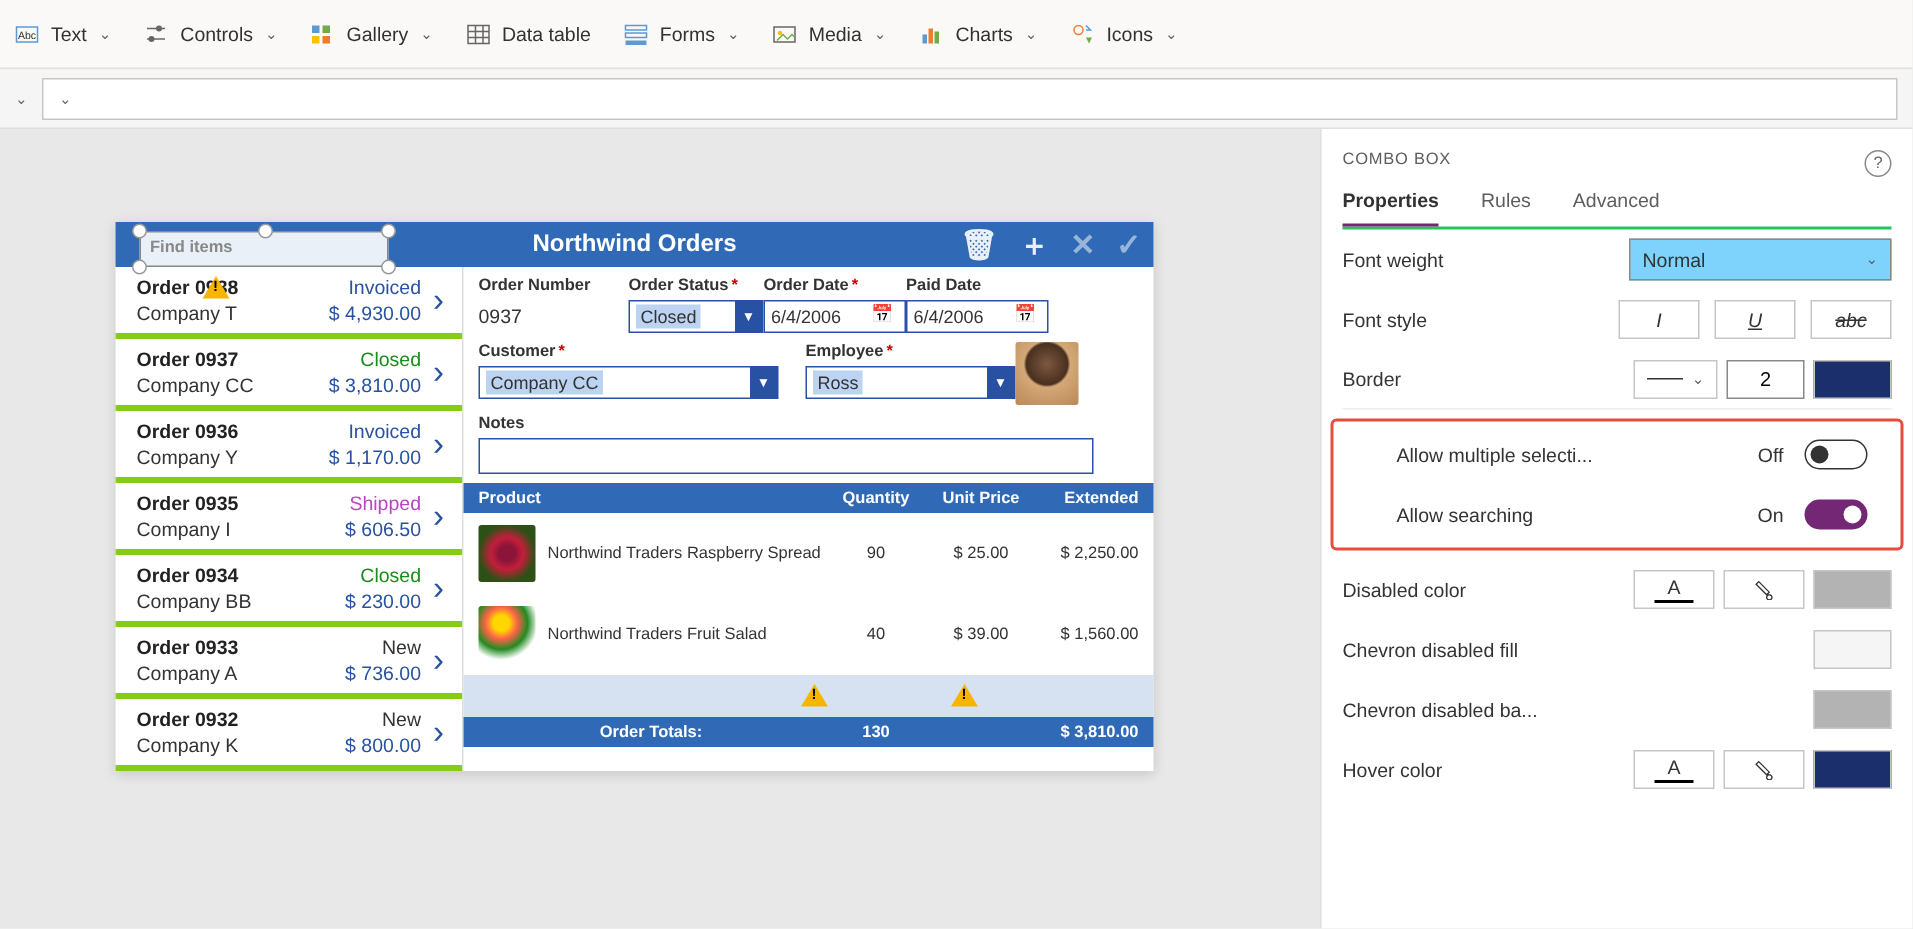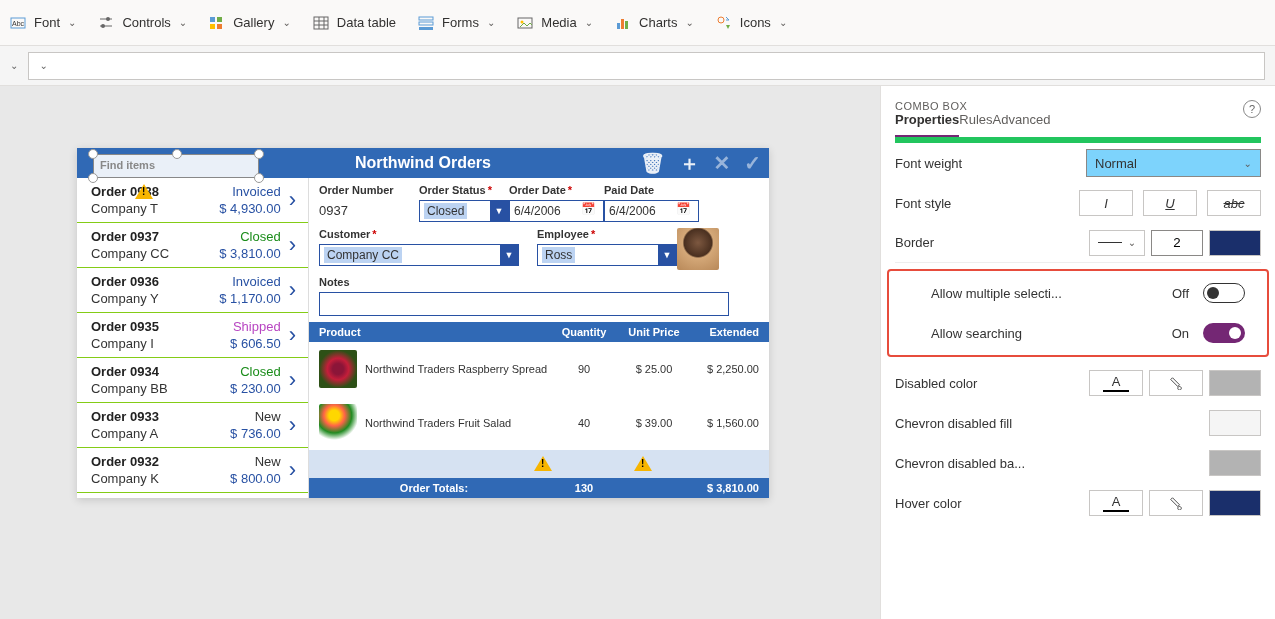--- a/index.html
+++ b/index.html
@@ -29,21 +29,21 @@
 .app-header-icons { position: absolute; right: 8px; top: 0; height: 30px; display: flex; gap: 14px; align-items: center; font-size: 20px; }
 .app-header-icons span { cursor: pointer; opacity: 0.9; }
 
 
 .selection-box { position: absolute; left: 16px; top: 6px; width: 166px; height: 24px; border: 1px solid #888; background: rgba(255,255,255,0.9); font-size: 11px; color: #888; padding: 4px 6px; }
 .sel-handle { position: absolute; width: 10px; height: 10px; border: 1px solid #999; background: #fff; border-radius: 50%; }
 
 
 .app-body { display: flex; }
 .gallery { width: 232px; border-right: 1px solid #ddd; }
-.gallery-item { padding: 6px 12px 6px 14px; border-bottom: 1px solid #84cc16; display: flex; align-items: center; position: relative; }
+.gallery-item { padding: 6px 12px 6px 14px; border-bottom: 4px solid #84cc16; display: flex; align-items: center; position: relative; }
 .gi-txt { flex: 1; }
 .gi-title { font-size: 13px; color: #222; font-weight: 600; }
 .gi-sub { font-size: 13px; color: #333; margin-top: 2px; }
 .gi-right { text-align: right; }
 .gi-status { font-size: 13px; font-weight: 400; }
 .gi-amount { font-size: 13px; color: #2851a3; margin-top: 2px; }
 .gi-chev { color: #2851a3; font-size: 22px; font-weight: 300; margin-left: 8px; }
 .st-invoiced { color: #2851a3; }
 .st-closed { color: #1a8c1a; }
 .st-shipped { color: #b845c2; }
@@ -74,21 +74,21 @@
 .prod-img.p2 { background: radial-gradient(circle at 40% 30%, #ffd700 15%, #ff6347 30%, #228b22 50%, #fff 70%); }
 .prod-name { width: 184px; font-size: 11px; }
 .prod-footer-warn { background: #d6e2f2; height: 28px; position: relative; }
 .prod-totals { background: #3069b5; color: #fff; display: flex; padding: 4px 10px; font-size: 11px; font-weight: 600; }
 
 
 .props { width: 395px; background: #fff; border-left: 1px solid #e1dfdd; padding: 14px 14px 0 14px; overflow: hidden; }
 .props-type { font-size: 11px; color: #605e5c; letter-spacing: 0.5px; }
 .props-name { font-size: 18px; color: #333; margin-top: 4px; }
 .props-help { position: absolute; right: 14px; top: 14px; width: 18px; height: 18px; border: 1px solid #888; border-radius: 50%; display: flex; align-items: center; justify-content: center; font-size: 11px; color: #666; }
-.tabs { display: flex; border-bottom: 6px solid #22c55e; }
+.tabs { display: flex; gap: 28px; margin-top: 14px; border-bottom: 2px solid #22c55e; }
 .tab { padding-bottom: 8px; color: #605e5c; cursor: pointer; }
 .tab.active { color: #323130; font-weight: 600; border-bottom: 2px solid #742774; }
 
 .prop-row { display: flex; align-items: center; justify-content: space-between; height: 40px; }
 .prop-label { font-size: 13px; color: #333; }
 .prop-ctrl { display: flex; gap: 6px; align-items: center; }
 .dd-ctrl { width: 175px; height: 28px; border: 1px solid #8a8886; display: flex; align-items: center; justify-content: space-between; padding: 0 8px; background: #7dd3fc; }
 .btn3 { display: flex; }
 .btn3 > div { width: 54px; height: 26px; border: 1px solid #c8c6c4; display: flex; align-items: center; justify-content: center; font-style: italic; font-size: 13px; }
 .btn3 > div + div { margin-left: 4px; }
@@ -120,21 +120,21 @@
 <body>
 
 <div class="ribbon">
   <div class="ribbon-item">
     <span class="ribbon-icon">
         <svg width="16" height="16">
           <rect x="1" y="3" width="14" height="10" fill="none" stroke="#5b9bd5" stroke-width="1"></rect>
           <text x="8" y="11" text-anchor="middle" font-size="7" fill="#333">Abc</text>
         </svg>
       </span>
-    <span>Font</span>
+    <span>Text</span>
     <span class="chev">⌄</span>
   </div>
   <div class="ribbon-item">
     <span class="ribbon-icon">
         <svg width="16" height="16">
           <line x1="2" y1="4" x2="14" y2="4" stroke="#666"></line>
           <circle cx="10" cy="4" r="2" fill="#666"></circle>
           <line x1="2" y1="11" x2="14" y2="11" stroke="#666"></line>
           <circle cx="5" cy="11" r="2" fill="#666"></circle>
         </svg>

